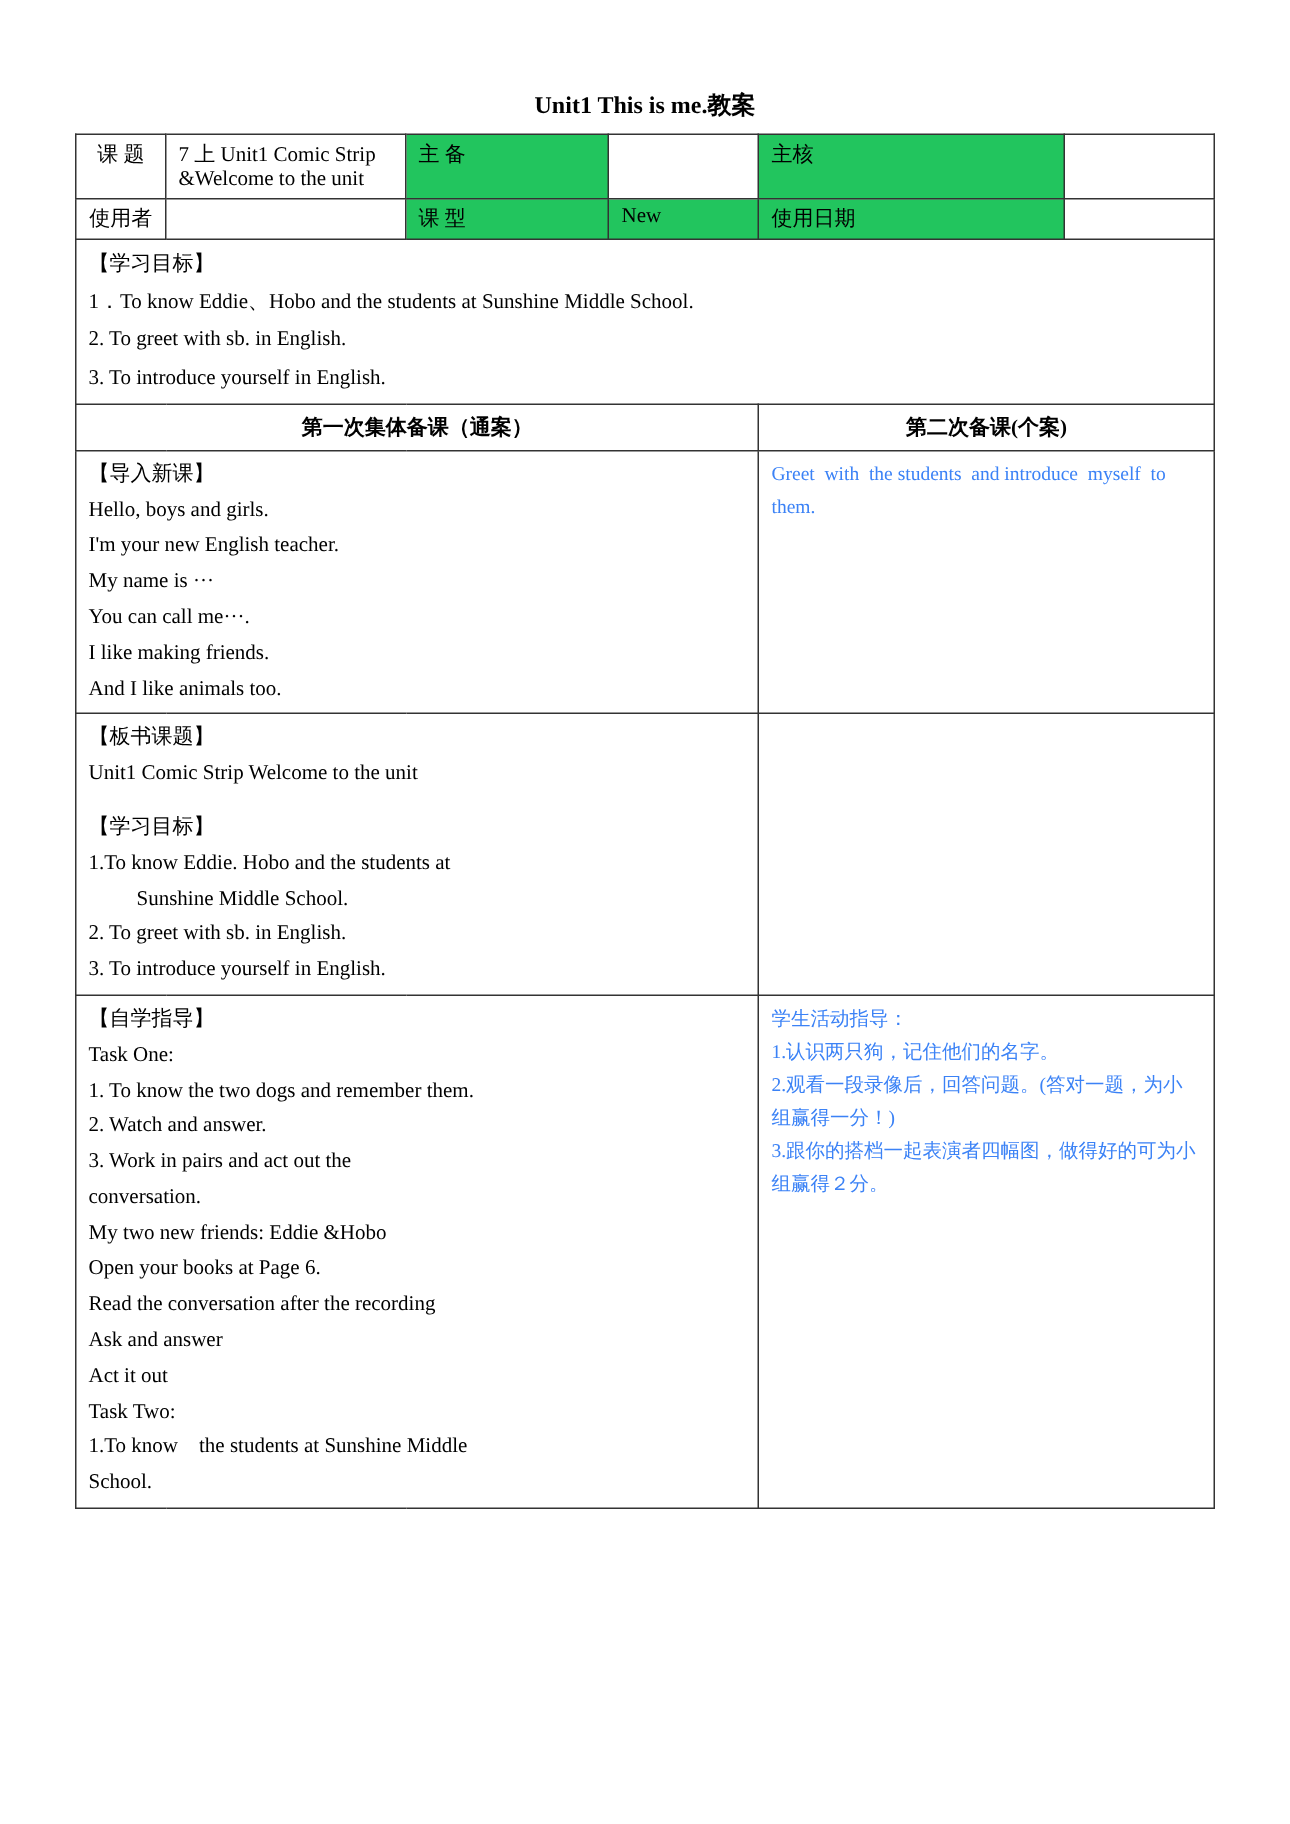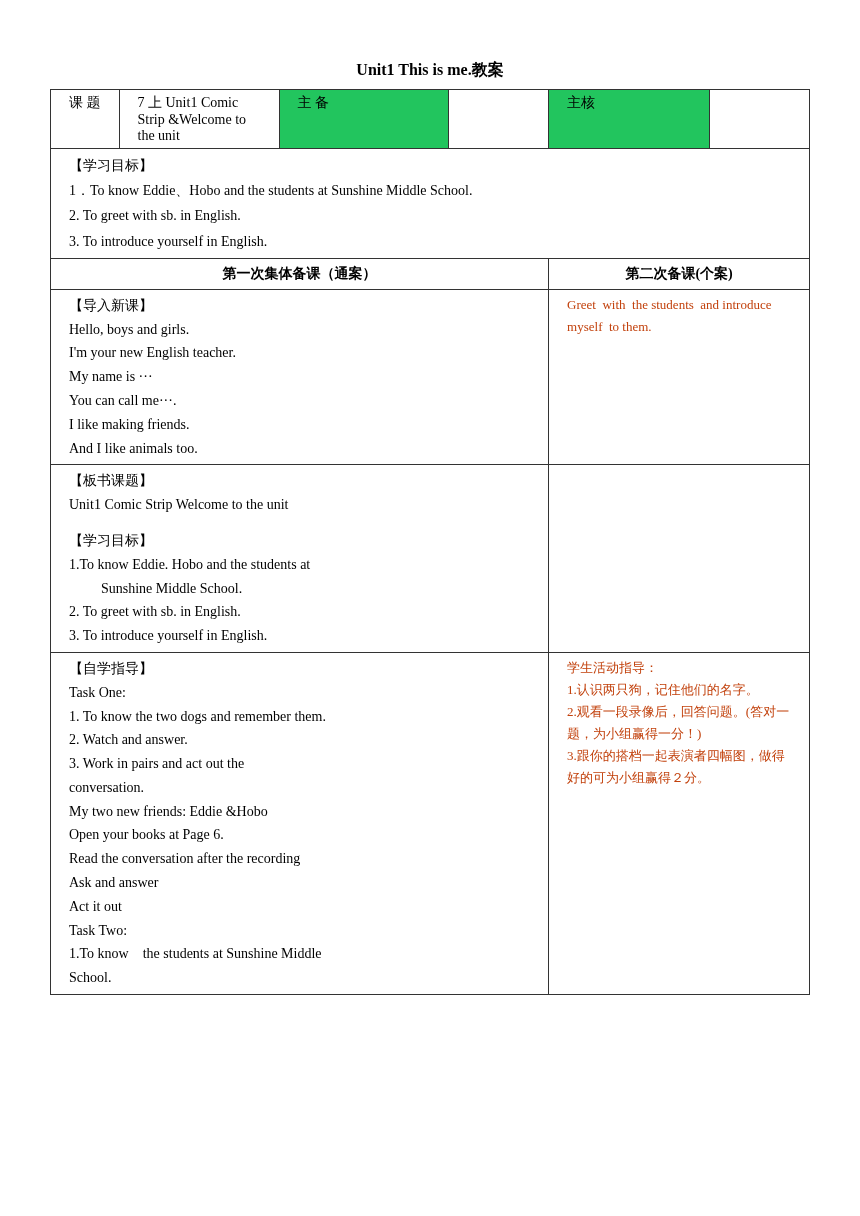--- a/index.html
+++ b/index.html
@@ -26,21 +26,21 @@
     }
 
     .main-table {
       width: 100%;
       border-collapse: collapse;
       border: 1px solid #333;
     }
 
     .main-table td, .main-table th {
       border: 1px solid #333;
-      padding: 4px 18px;
+      padding: 4px 8px;
       vertical-align: top;
     }
 
     .header-row td {
       font-size: 14px;
     }
 
     .label-cell {
       white-space: nowrap;
       text-align: center;
@@ -68,21 +68,21 @@
     .content-cell {
       vertical-align: top;
       padding: 6px 10px;
       line-height: 1.7;
     }
 
     .right-cell {
       vertical-align: top;
       padding: 6px 10px;
       line-height: 1.7;
-      color: #c2410c;
+      color: #3b82f6;
       width: 160px;
       font-size: 13px;
     }
 
     .bold-bracket {
       font-weight: normal;
     }
 
     .section-gap {
       margin-top: 12px;
@@ -103,20 +103,28 @@
   <tbody>
       <tr class="header-row">
     <td class="label-cell">课  题</td>
     <td class="course-name-cell">7 上  Unit1  Comic Strip  &amp;Welcome  to the unit</td>
     <td class="col-header">主 备</td>
     <td style="width:100px;"></td>
     <td class="col-header">主核</td>
     <td style="width:100px;"></td>
   </tr>
 
+  <tr class="header-row">
+    <td class="label-cell">使用者</td>
+    <td></td>
+    <td class="col-header">课 型</td>
+    <td class="col-header">New</td>
+    <td class="col-header">使用日期</td>
+    <td></td>
+  </tr>
 
   <tr>
     <td colspan="6" class="full-width-cell">
       <div class="bold-bracket">【学习目标】</div>
       <div>1．To know Eddie、Hobo and the students at Sunshine Middle School.</div>
       <div>2. To greet with sb. in English.</div>
       <div>3. To introduce yourself in English.</div>
     </td>
   </tr>
 

